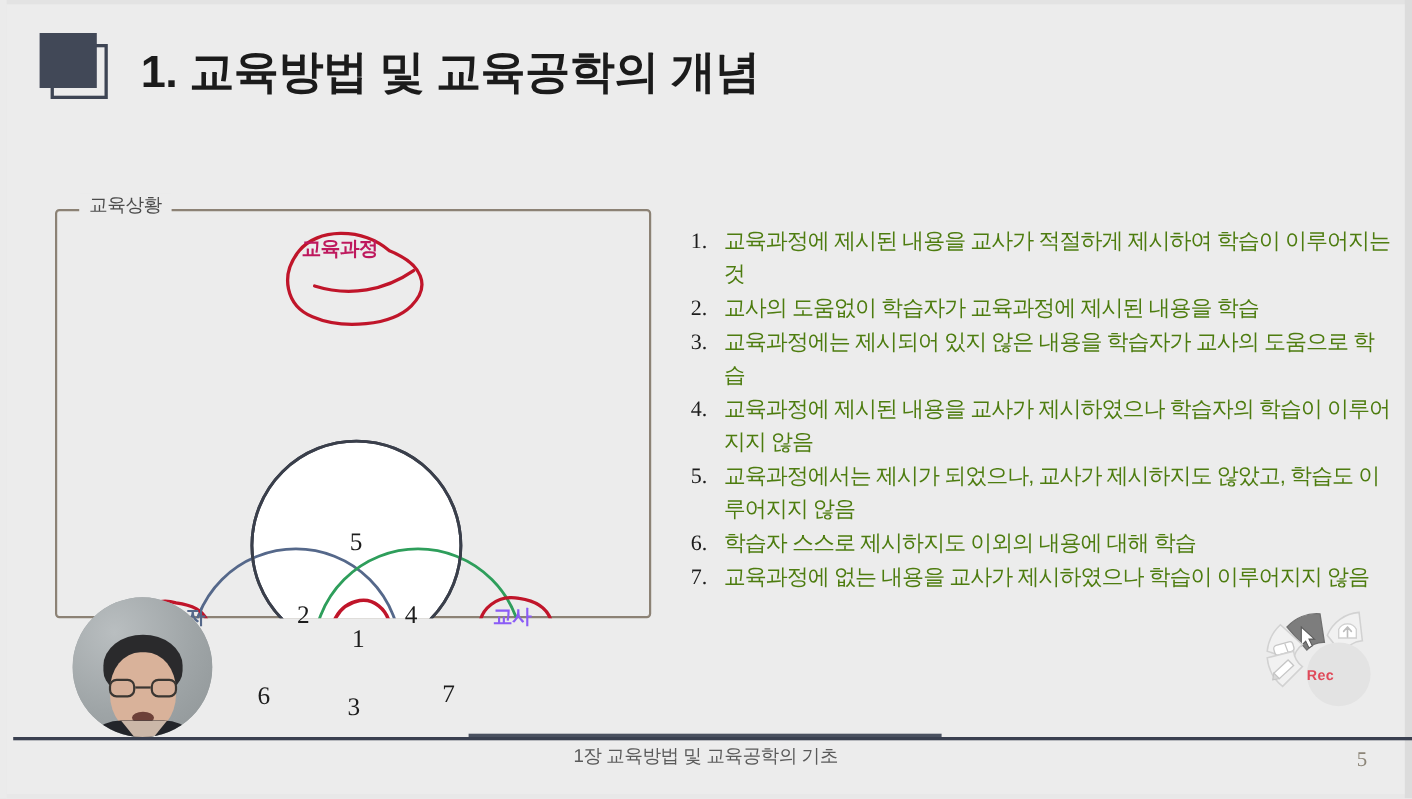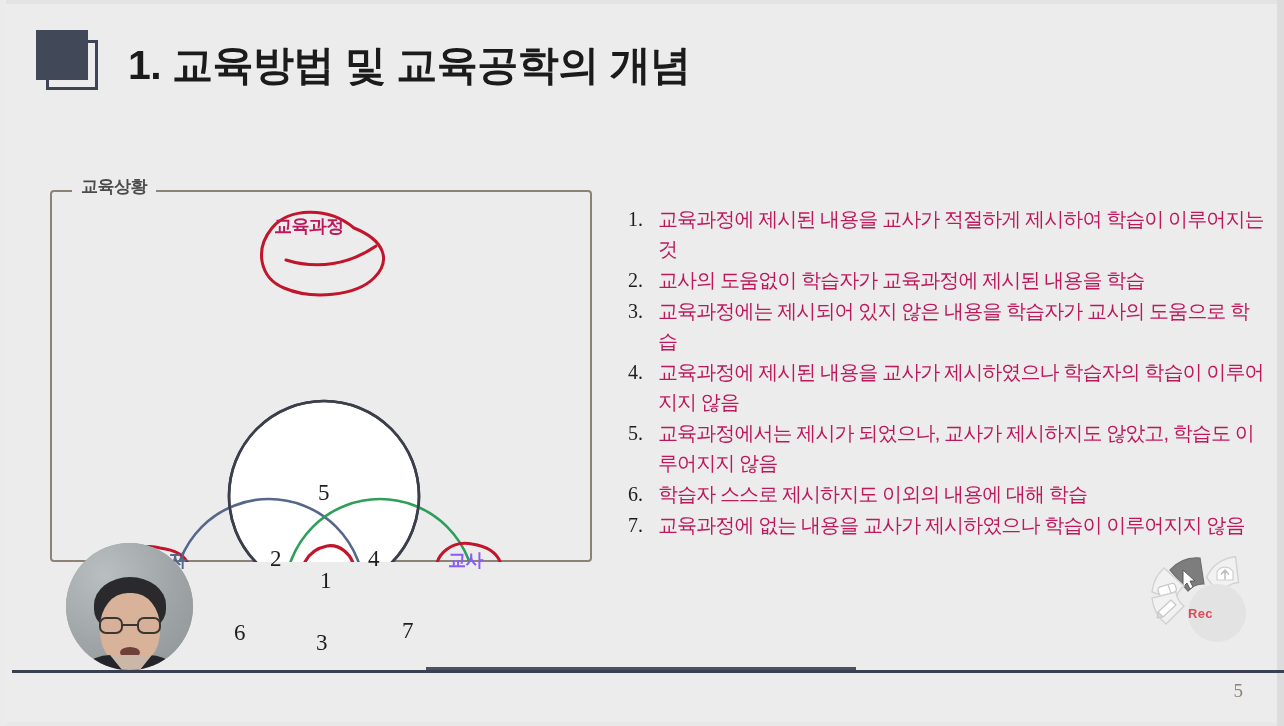--- a/index.html
+++ b/index.html
@@ -26,35 +26,35 @@
   .title-icon .sq-back{position:absolute;left:10px;top:10px;width:52px;height:50px;
       background:#ececec;border:3px solid #3e4554;box-sizing:border-box;}
   .title-icon .sq-front{position:absolute;left:0;top:0;width:52px;height:50px;background:#414857;}
   .title-text{position:absolute;left:92px;top:0;font-size:41px;font-weight:700;color:#1b1b1b;
       letter-spacing:-0.5px;line-height:78px;white-space:nowrap;}
 
   
   .frame{position:absolute;left:44px;top:186px;width:542px;height:372px;
       border:2px solid #8c8275;border-radius:4px;box-sizing:border-box;background:transparent;}
   .frame-label{position:absolute;left:66px;top:172px;background:#ececec;padding:0 9px;
-      font-size:17px;color:#4b4b4b;font-weight:700;letter-spacing:-0.5px;line-height:22px;}
+      font-size:17px;color:#4b4b4b;font-weight:400;letter-spacing:-0.5px;line-height:22px;}
 
   
   .venn{position:absolute;left:44px;top:186px;width:542px;height:372px;}
   .venn svg{display:block;}
 
   .vnum{position:absolute;font-size:23px;color:#1d1d1d;font-family:"Liberation Serif","DejaVu Serif",serif;}
   .vlabel{position:absolute;font-size:18px;font-weight:700;letter-spacing:-0.6px;white-space:nowrap;}
 
   
   .list{position:absolute;left:622px;top:200px;width:640px;}
   .li{display:flex;margin-bottom:1px;}
   .li-num{width:30px;flex:0 0 30px;text-align:left;font-size:20px;color:#1d1d1d;
       line-height:30px;font-family:"Liberation Serif","DejaVu Serif",serif;}
-  .li-txt{flex:1;font-size:20px;color:#be185d;line-height:30px;letter-spacing:-0.9px;
+  .li-txt{flex:1;font-size:20px;color:#4d7c0f;line-height:30px;letter-spacing:-0.9px;
       font-weight:500;}
 
   
   .foot-rule{position:absolute;left:6px;top:666px;width:1272px;height:0;
       border-top:3px solid #3a4050;}
   .foot-rule2{position:absolute;left:420px;top:663px;width:430px;height:0;
       border-top:3px solid #4a5160;}
   .foot-text{position:absolute;left:0;top:672px;width:1271px;text-align:center;
       font-size:17px;color:#5a5a5a;letter-spacing:-0.5px;}
   .page-no{position:absolute;right:34px;top:676px;font-size:19px;color:#8c8578;
@@ -171,20 +171,21 @@
         <div class="li-txt">학습자 스스로 제시하지도 이외의 내용에 대해 학습</div>
       </div>
       <div class="li">
         <div class="li-num">7.</div>
         <div class="li-txt">교육과정에 없는 내용을 교사가 제시하였으나 학습이 이루어지지 않음</div>
       </div>
     </div>
 
     <div class="foot-rule"></div>
     <div class="foot-rule2"></div>
+    <div class="foot-text">1장 교육방법 및 교육공학의 기초</div>
     <div class="page-no">5</div>
 
   </div>
 
   <div class="cam">
     <div class="bg"></div>
     <div class="hair"></div>
     <div class="face"></div>
     <div class="glasses">
       <div class="lens l"></div>

